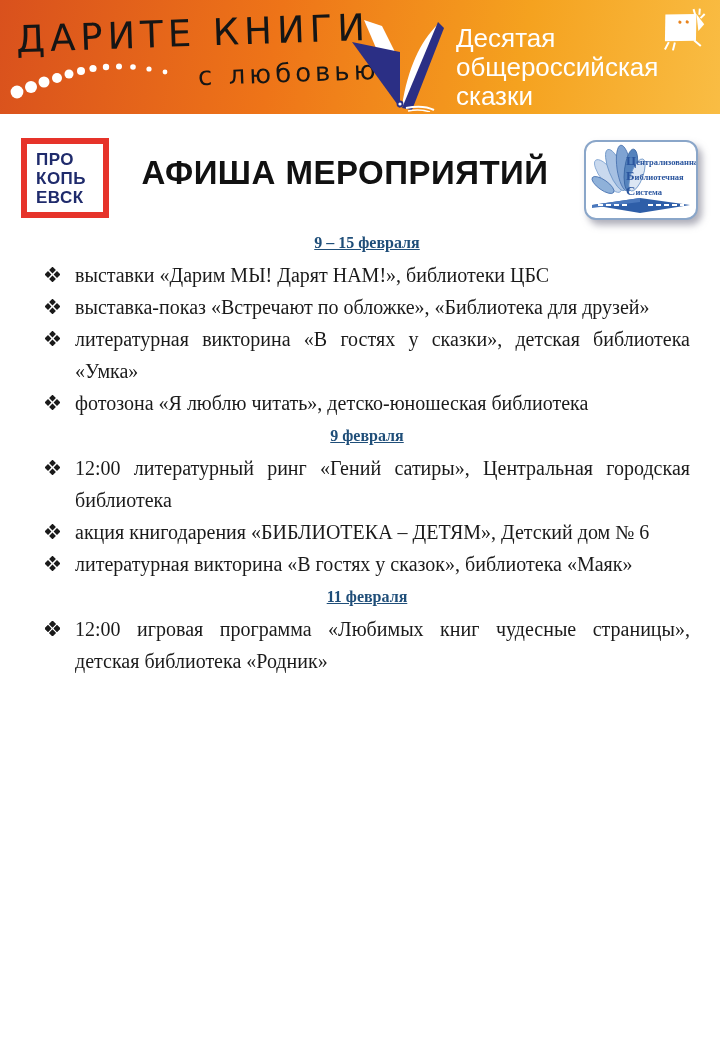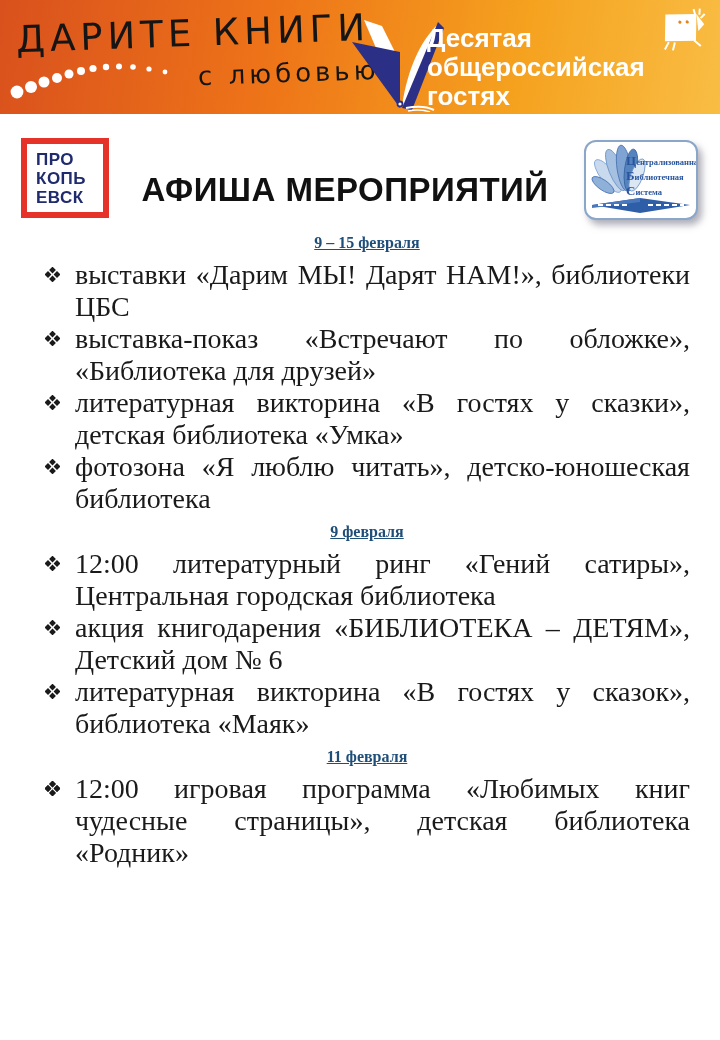--- a/index.html
+++ b/index.html
@@ -38,43 +38,43 @@
   }
   .dots-arc{position:absolute;left:8px;top:55px;}
   .slogan-line2{
     position:absolute;left:198px;top:58px;
     font-family:"DejaVu Sans", sans-serif;
     font-size:26px;letter-spacing:4px;font-weight:400;
     color:#151515;transform:rotate(-2deg);white-space:nowrap;
   }
   .banner-book{position:absolute;left:350px;top:16px;}
   .campaign{
-    position:absolute;left:427px;top:24px;
+    position:absolute;left:456px;top:24px;
     font-family:"Liberation Sans", sans-serif;
-    font-weight:bold;font-size:26px;line-height:29px;
+    font-weight:normal;font-size:26px;line-height:29px;
     color:var(--campaign-white);
   }
   .bird{position:absolute;right:10px;top:2px;}
 
   
   .header-row{position:absolute;left:0;top:114px;width:720px;height:120px;}
   .city-logo{
     position:absolute;left:21px;top:24px;width:88px;height:80px;
     border:6px solid var(--city-logo-red);
     background:#ffffff;
     display:flex;flex-direction:column;justify-content:center;
     padding-left:9px;
   }
   .city-logo span{
     font-family:"Liberation Sans", sans-serif;
     font-weight:bold;font-size:17px;line-height:19px;
     letter-spacing:0.5px;color:var(--city-logo-navy);
   }
   .page-title{
-    position:absolute;left:120px;right:150px;top:57px;
+    position:absolute;left:120px;right:150px;top:40px;
     text-align:center;
     font-family:"Liberation Sans", sans-serif;
     font-weight:bold;font-size:33px;letter-spacing:0.5px;
     color:#111111;white-space:nowrap;
   }
   .cbs-logo{
     position:absolute;left:584px;top:26px;width:114px;height:80px;
     background:#ffffff;
     border:2px solid #8aa6c9;border-radius:12px;
     box-shadow:4px 5px 7px rgba(110,110,130,0.55);
@@ -97,21 +97,21 @@
     font-weight:bold;font-size:16px;
     color:var(--date-blue);
     text-decoration:underline;
     margin:0 0 7px 0;
   }
   .section + .section .date-heading{margin-top:8px;}
   .events{list-style:none;}
   .event{
     position:relative;
     padding-left:31px;
-    font-size:28px;line-height:32px;
+    font-size:20px;line-height:32px;
     text-align:justify;
     color:var(--body-text);
   }
   .bullet{position:absolute;left:1px;top:8px;}
 </style>
 </head>
 <body>
 
 <div class="page">
 
@@ -142,21 +142,21 @@
       <polygon points="52,92 88,6 94,12 62,94" fill="var(--book-navy)"></polygon>
       <path d="M56,92 C66,90 76,90 84,94" stroke="#ffffff" stroke-width="2" fill="none"></path>
       <path d="M58,95 C68,93 74,94 80,96" stroke="#ffffff" stroke-width="1.5" fill="none"></path>
       <circle cx="50" cy="88" r="3.4" fill="var(--book-navy)"></circle>
       <circle cx="50" cy="88" r="1.6" fill="#ffffff"></circle>
     </svg>
 
     <div class="campaign">
       <div>Десятая</div>
       <div>общероссийская</div>
-      <div>гостях</div>
+      <div>сказки</div>
     </div>
 
     <svg class="bird" width="62" height="56" viewBox="0 0 62 56">
       <g transform="rotate(14 30 28)">
         <polygon points="14,16 44,8 50,34 20,42" fill="#ffffff"></polygon>
         <polygon points="44,8 54,16 50,24" fill="#ffffff"></polygon>
         <circle cx="30" cy="20" r="1.6" fill="#e8831c"></circle>
         <circle cx="37" cy="18" r="1.6" fill="#e8831c"></circle>
         <path d="M40,4 L43,9 M46,2 L47,8 M52,6 L49,11" stroke="#ffffff" stroke-width="2" fill="none"></path>
         <path d="M24,42 L22,50 M30,41 L30,49 M48,34 L56,38" stroke="#ffffff" stroke-width="2" fill="none"></path>

